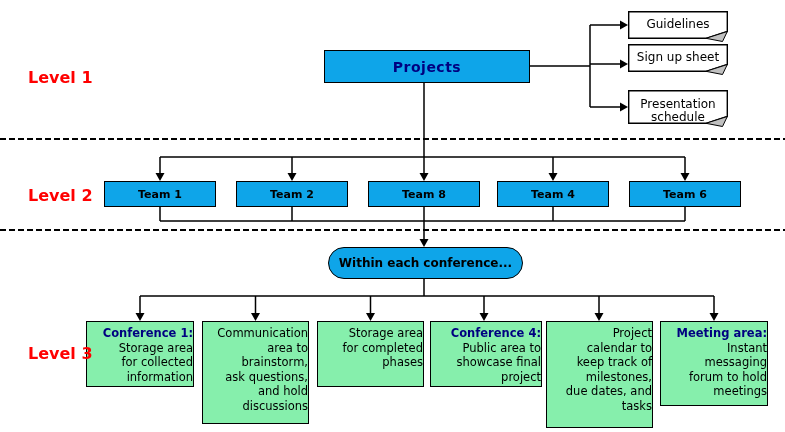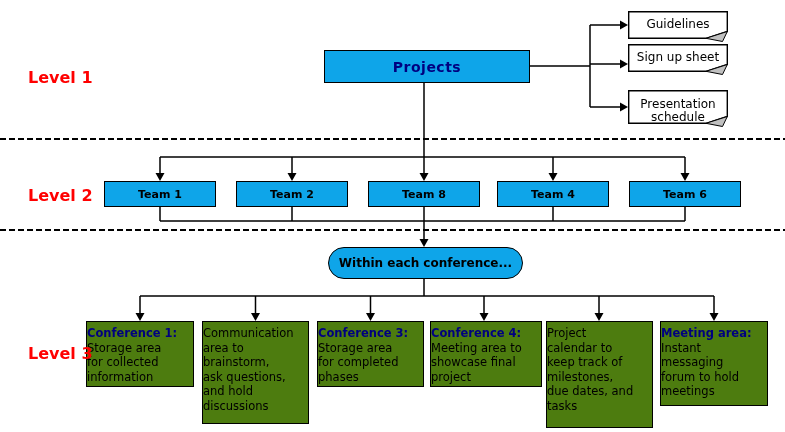--- a/index.html
+++ b/index.html
@@ -32,22 +32,22 @@
     font-size:12px;font-weight:bold;
   }
   .doc{position:absolute;width:100px;z-index:1;}
   .doc-shape{position:absolute;left:0;top:0;}
   .doc-label{
     position:absolute;left:0;top:0;right:0;display:flex;align-items:center;
     justify-content:center;text-align:center;font-size:12px;line-height:13.5px;
     white-space:pre-line;
   }
   .area-box{
-    position:absolute;top:321px;background:#4d7c0f;border:1.5px solid #000;
-    box-sizing:border-box;z-index:1;text-align:left;
+    position:absolute;top:321px;background:#86efac;border:1.5px solid #000;
+    box-sizing:border-box;z-index:1;text-align:right;
     font-size:11.5px;line-height:14.5px;padding-top:4px;
   }
   .area-title{font-weight:bold;color:#000080;}
   .area-body{white-space:pre-line;color:#000;}
 </style>
 </head>
 <body>
 
 <div id="stage">
 
@@ -162,28 +162,27 @@
   </div>
   <div class="area-box" style="left:202px;width:107px;height:103px">
     <div class="area-body">Communication
 area to
 brainstorm,
 ask questions,
 and hold
 discussions</div>
   </div>
   <div class="area-box" style="left:317px;width:107px;height:66px">
-    <div class="area-title">Conference 3:</div>
     <div class="area-body">Storage area
 for completed
 phases</div>
   </div>
   <div class="area-box" style="left:430px;width:112px;height:66px">
     <div class="area-title">Conference 4:</div>
-    <div class="area-body">Meeting area to
+    <div class="area-body">Public area to
 showcase final
 project</div>
   </div>
   <div class="area-box" style="left:546px;width:107px;height:107px">
     <div class="area-body">Project
 calendar to
 keep track of
 milestones,
 due dates, and
 tasks</div>

